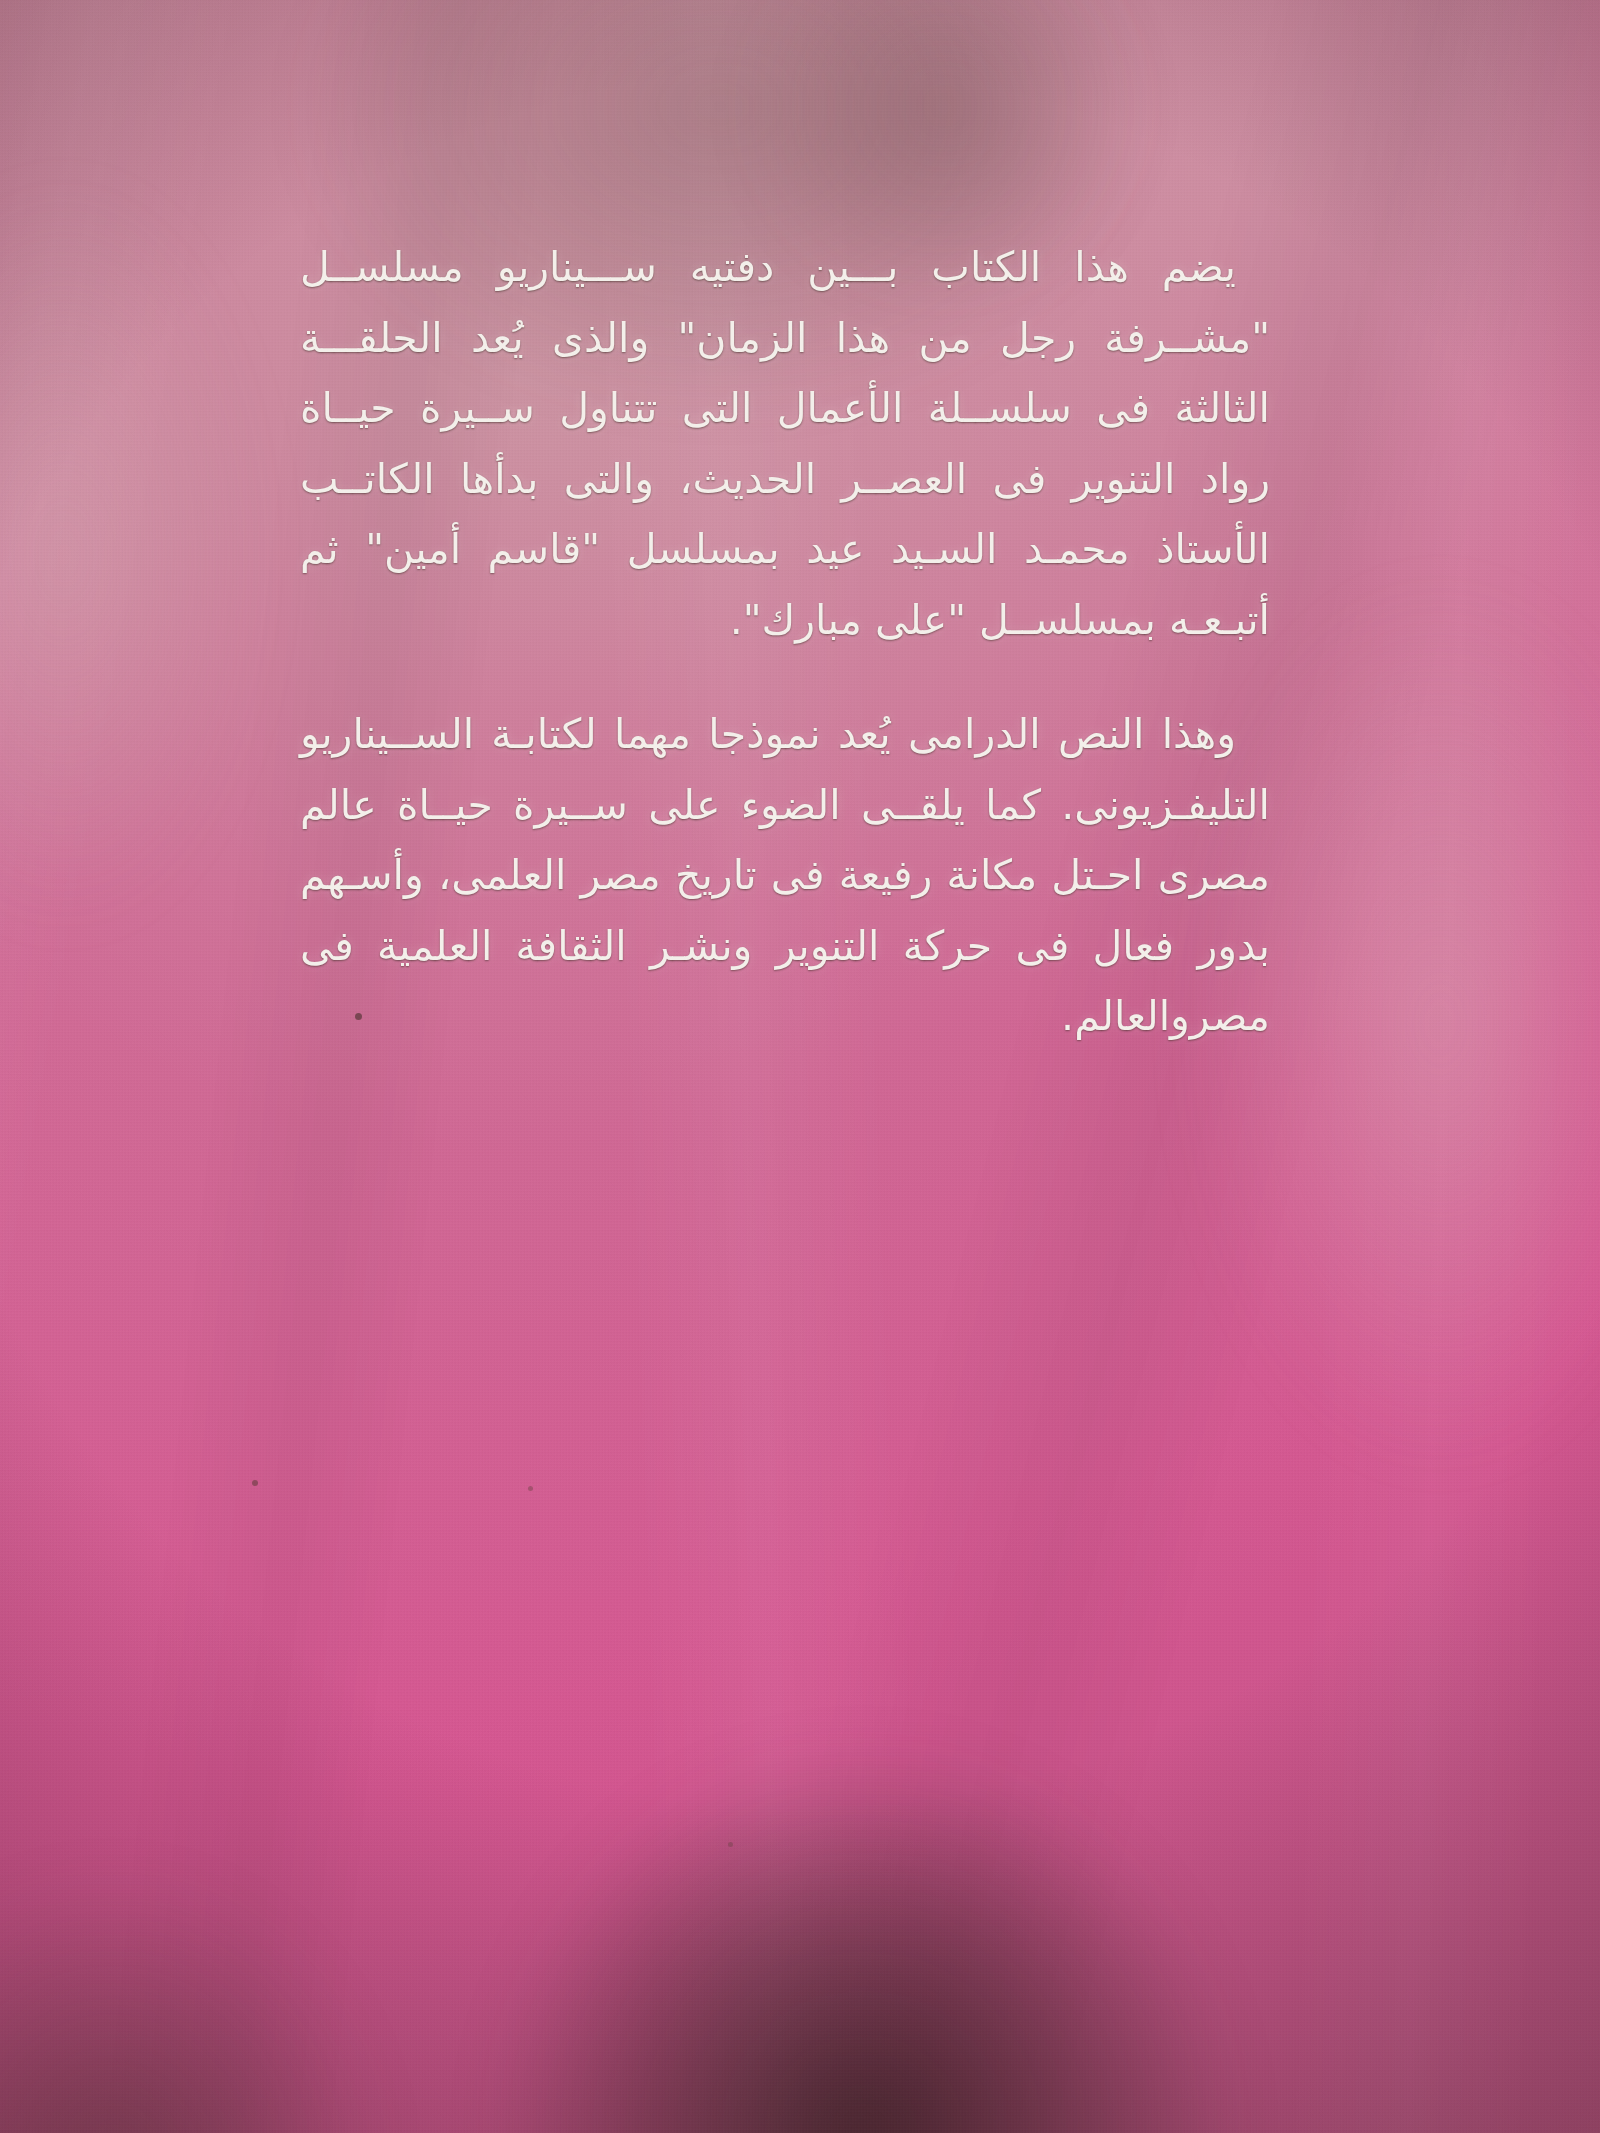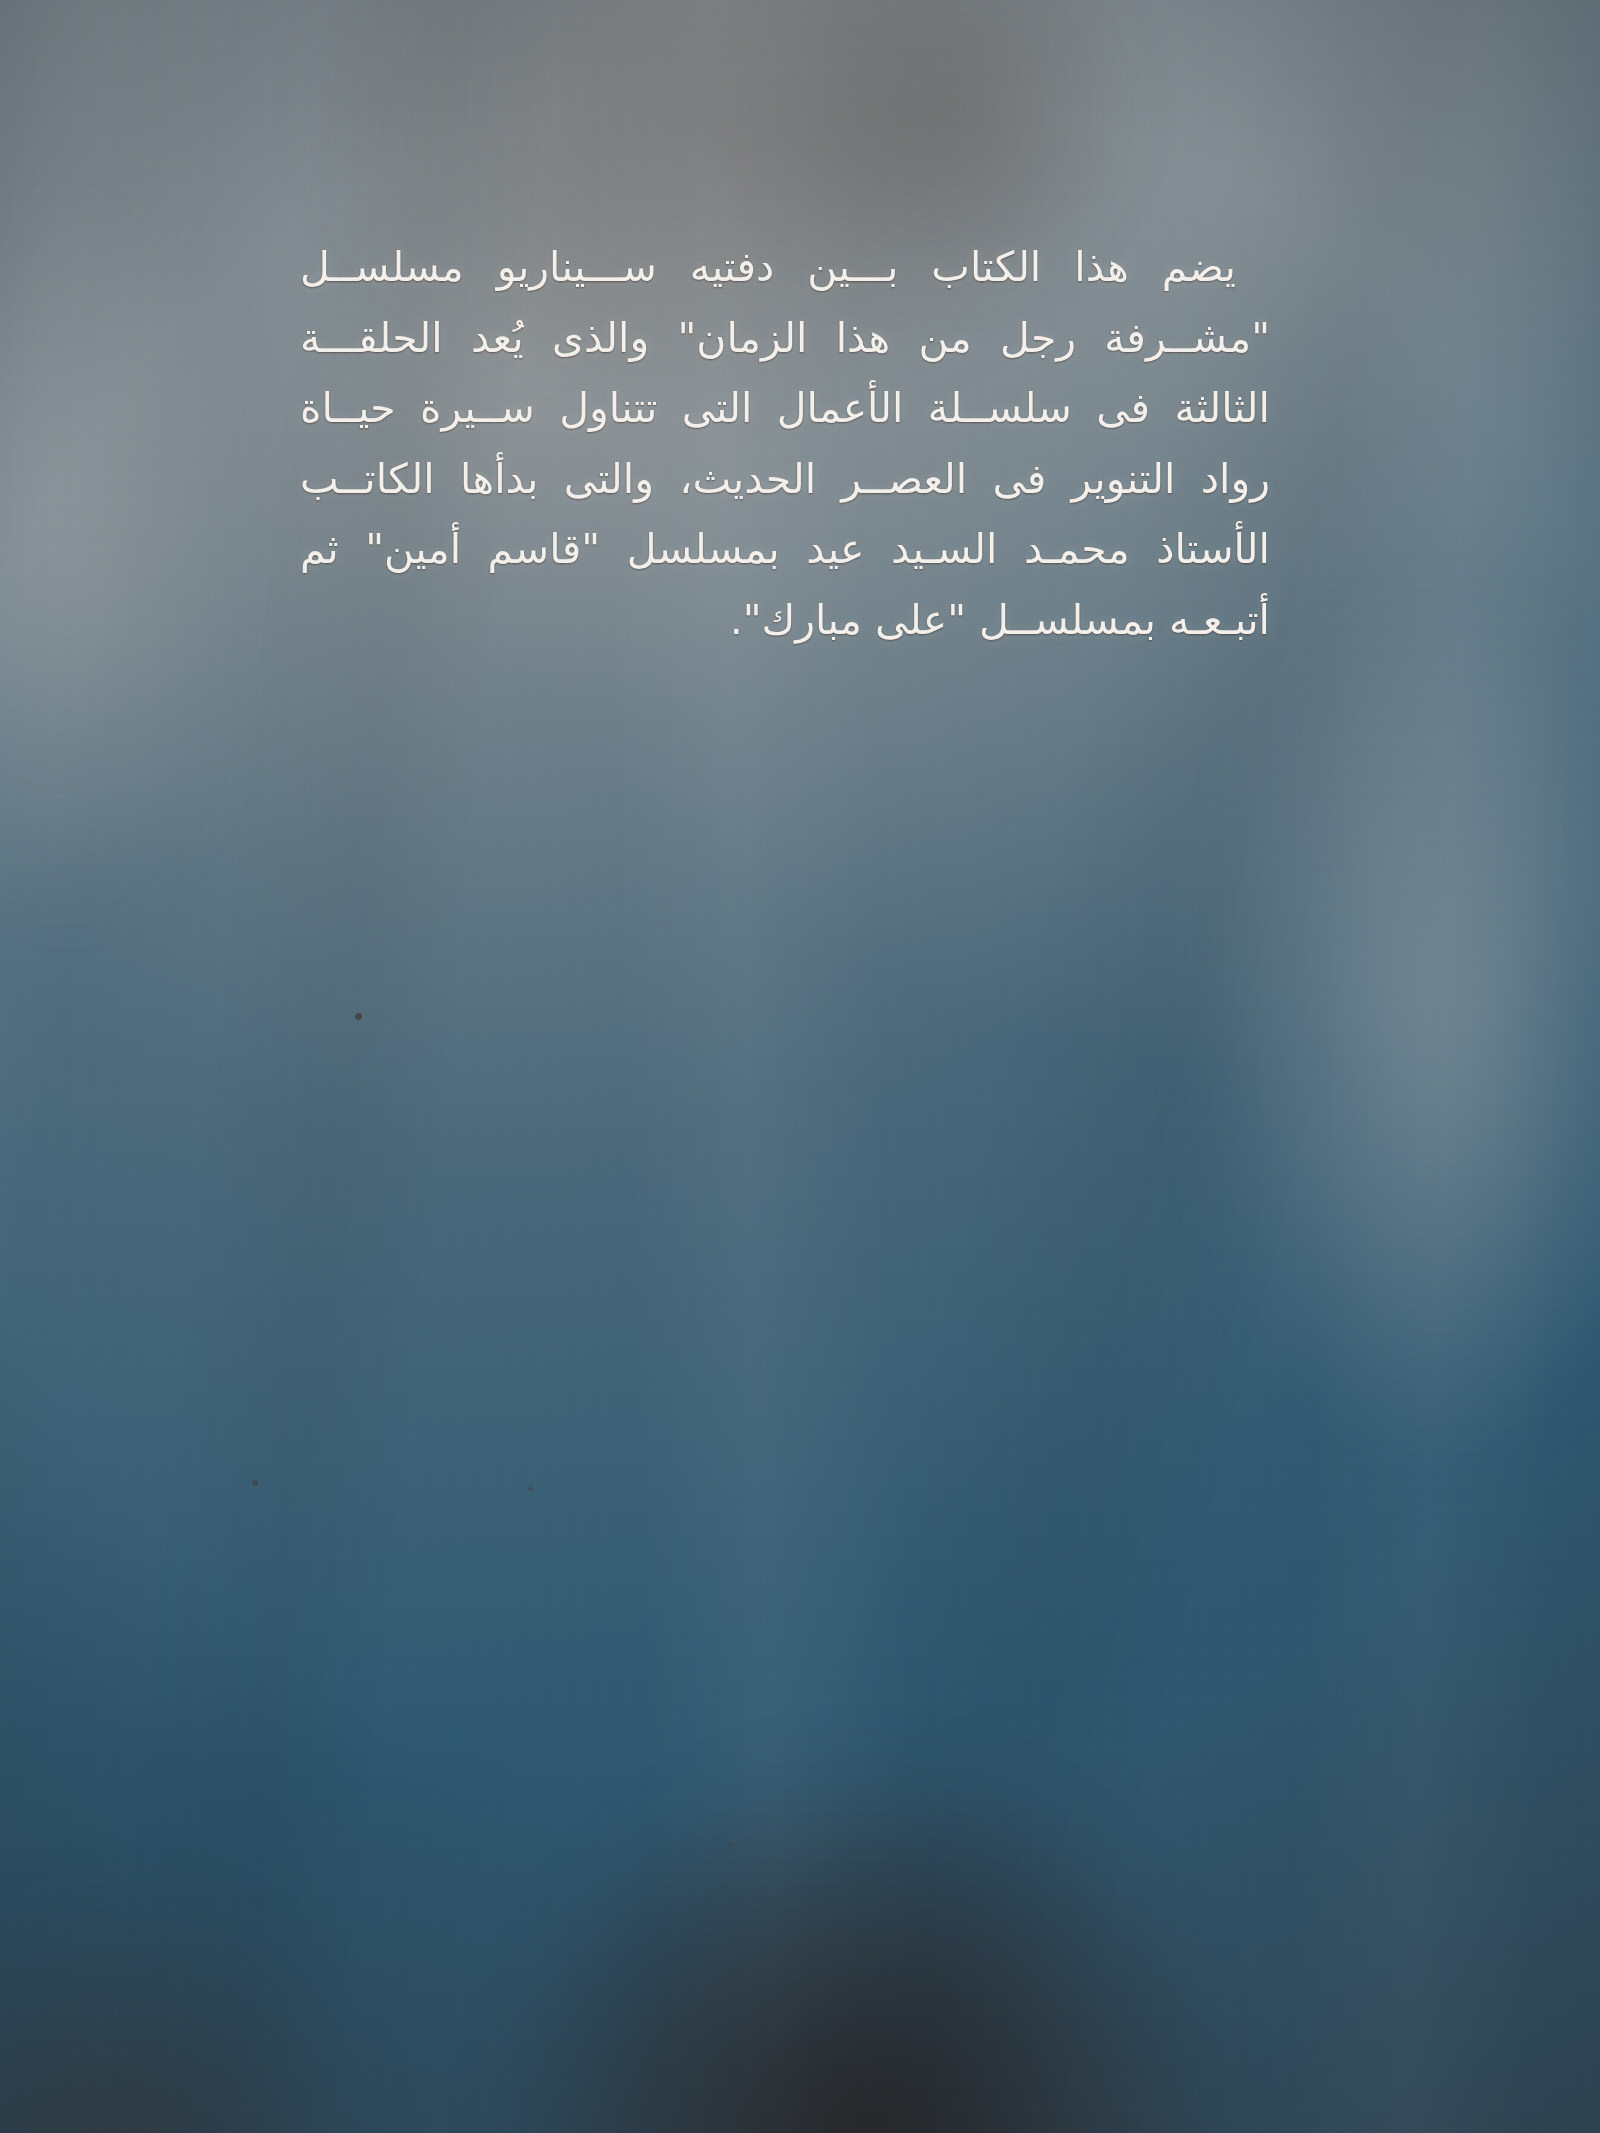--- a/index.html
+++ b/index.html
@@ -12,21 +12,21 @@
     width: 1600px;
     height: 2133px;
     overflow: hidden;
   }
 
   .page {
     position: relative;
     width: 1600px;
     height: 2133px;
     
-    background-color: #0c4a6e;
+    background-color: #ec4899;
     overflow: hidden;
   }
 
   
   .tex-base {
     position: absolute;
     inset: 0;
     background:
       radial-gradient(120% 85% at 32% 18%, rgba(196,180,170,0.55) 0%, rgba(176,160,150,0.18) 42%, rgba(120,104,96,0.0) 78%),
       radial-gradient(95% 70% at 80% 8%, rgba(205,192,182,0.40) 0%, rgba(160,145,136,0.05) 60%),
@@ -160,15 +160,16 @@
   <div class="tex-noise"></div>
   <div class="tex-vignette"></div>
 
   <span class="speck" style="left:355px; top:1013px; width:7px; height:7px;"></span>
   <span class="speck" style="left:252px; top:1480px; width:6px; height:6px; background:rgba(70,48,38,0.45);"></span>
   <span class="speck" style="left:528px; top:1486px; width:5px; height:5px; background:rgba(80,58,46,0.35);"></span>
   <span class="speck" style="left:728px; top:1842px; width:5px; height:5px; background:rgba(80,58,46,0.30);"></span>
 
   <div class="text-block">
     <p class="para">يضم هذا الكتاب بـــين دفتيه ســـيناريو مسلســل "مشــرفة رجل من هذا الزمان" والذى يُعد الحلقـــة الثالثة فى سلســلة الأعمال التى تتناول ســيرة حيــاة رواد التنوير فى العصــر الحديث، والتى بدأها الكاتــب الأستاذ محمـد السـيد عيد بمسلسل "قاسم أمين" ثم أتبـعـه بمسلســل "على مبارك".</p>
+    <p class="para">وهذا النص الدرامى يُعد نموذجا مهما لكتابـة الســيناريو التليفـزيونى. كما يلقــى الضوء على ســيرة حيــاة عالم مصرى احـتل مكانة رفيعة فى تاريخ مصر العلمى، وأسـهم بدور فعال فى حركة التنوير ونشـر الثقافة العلمية فى مصروالعالم.</p>
   </div>
 
 </div>
 
 </body></html>

